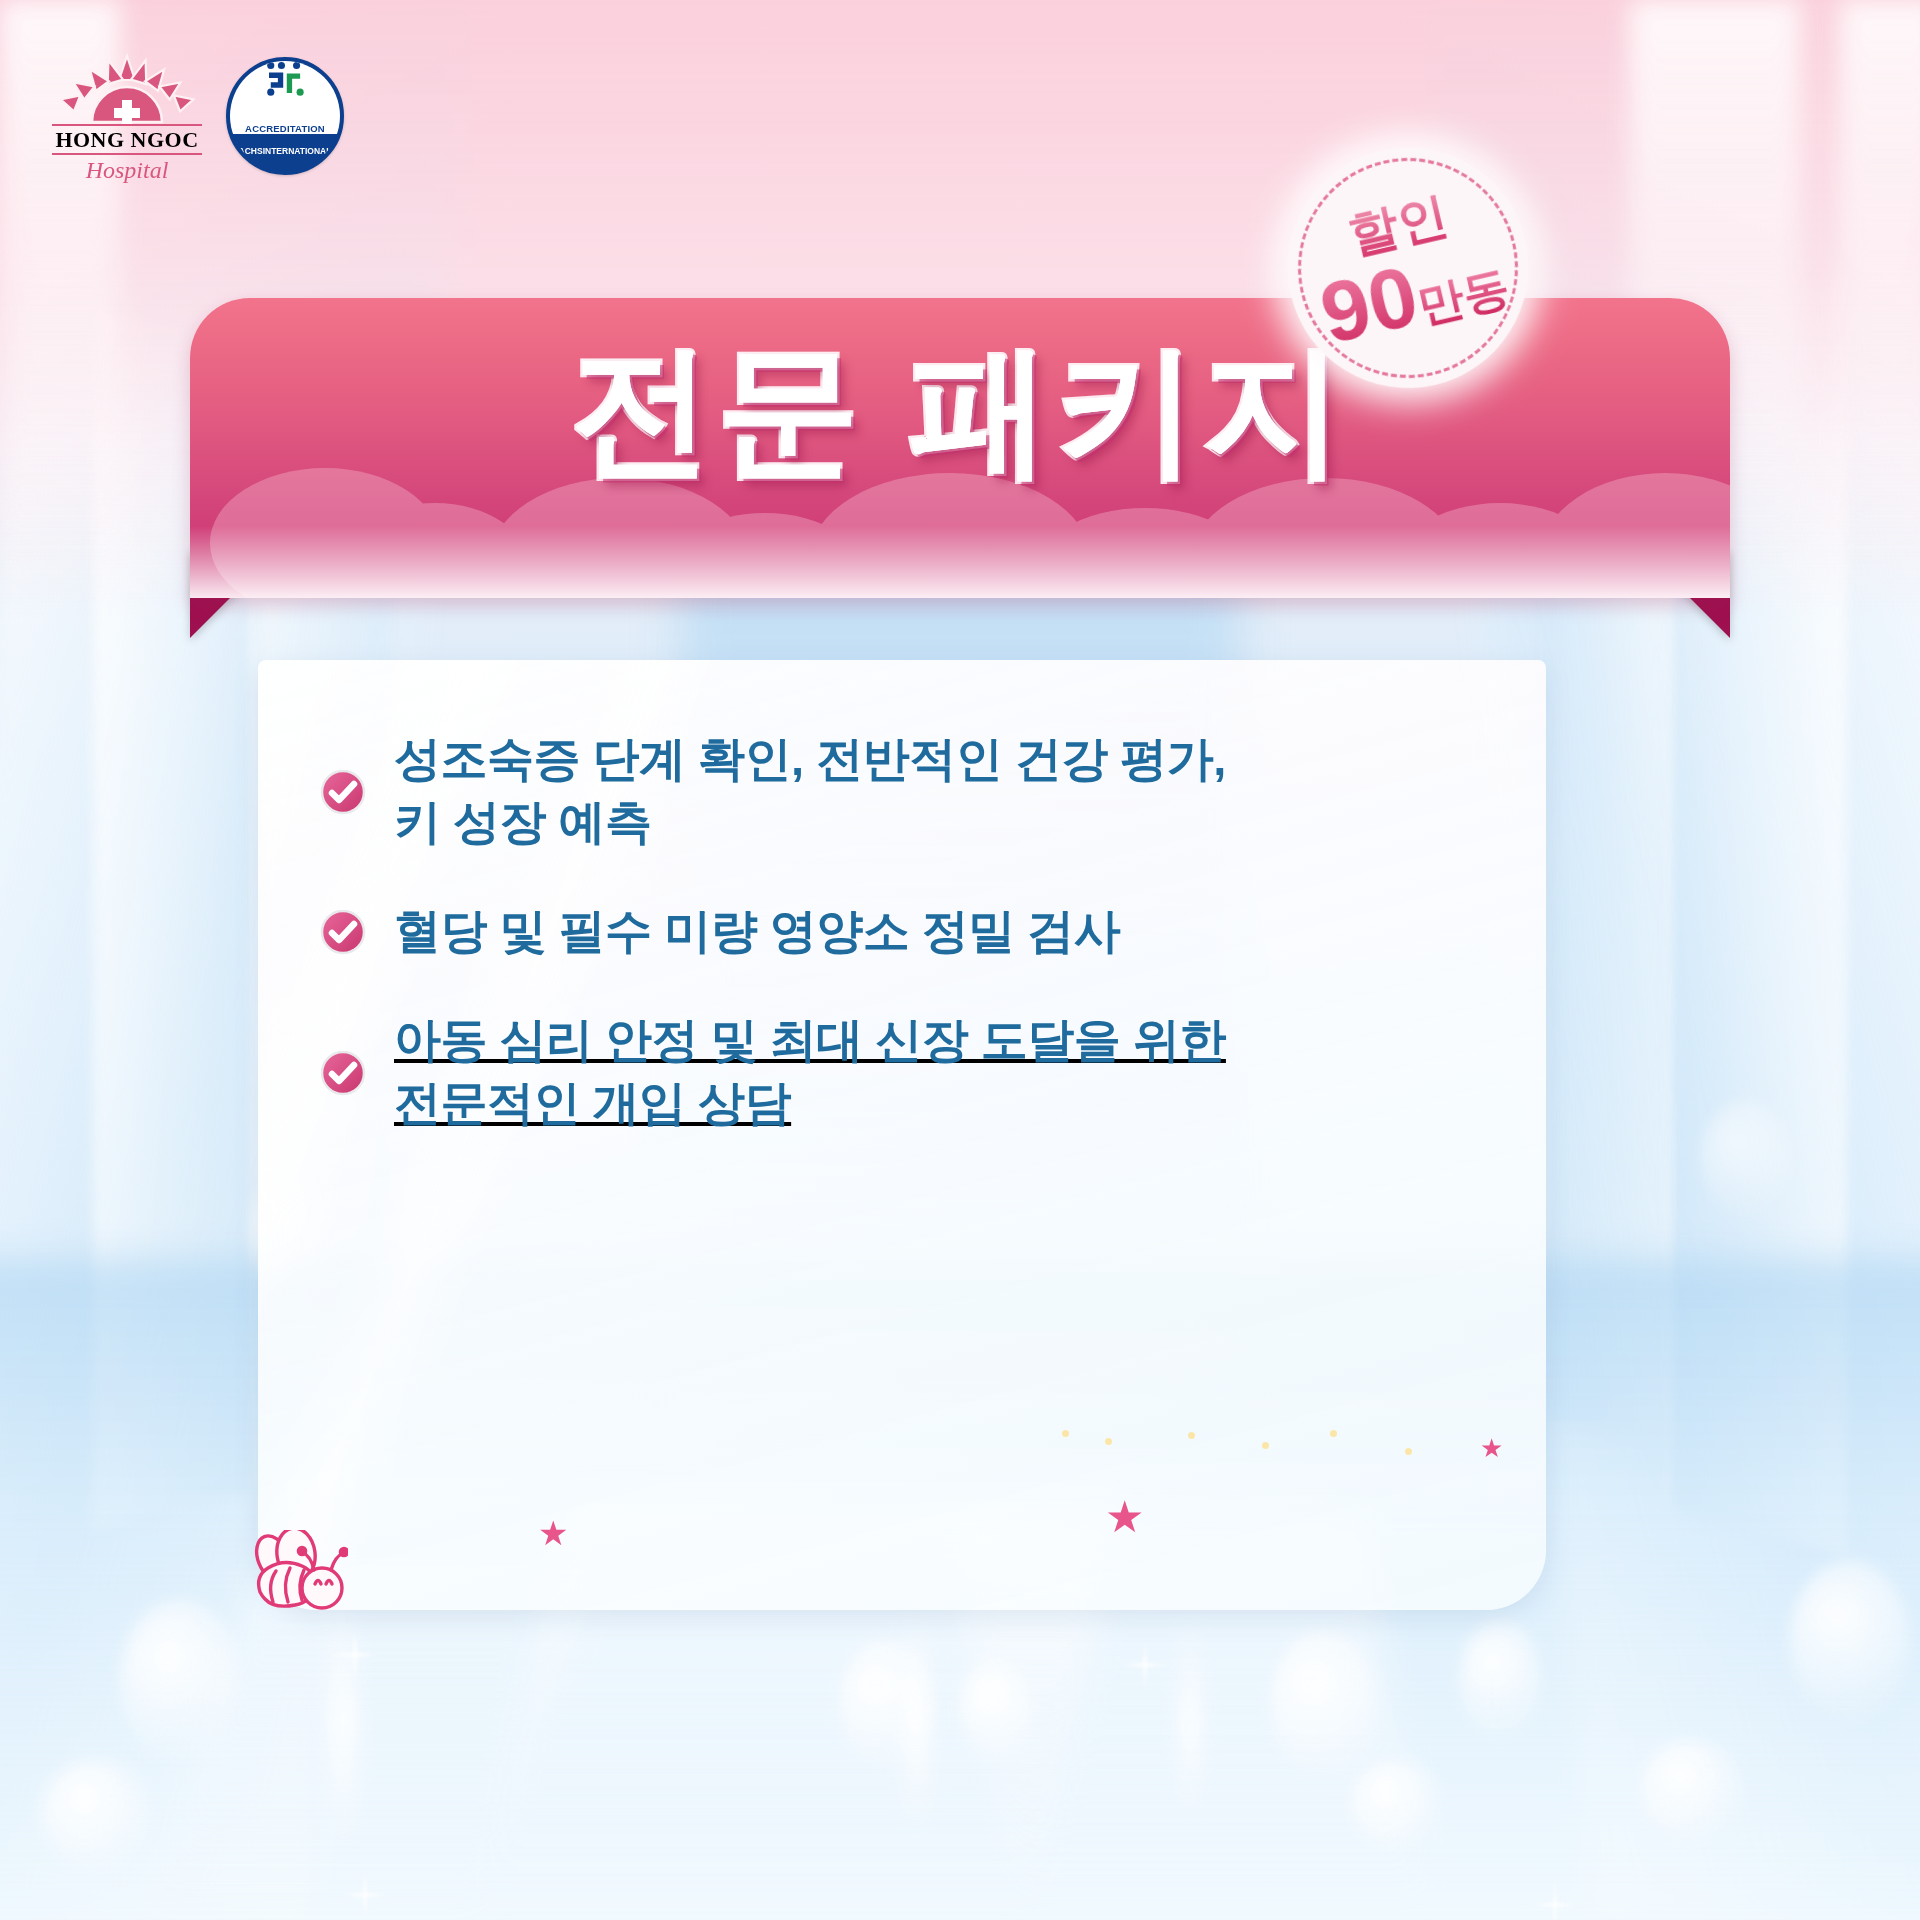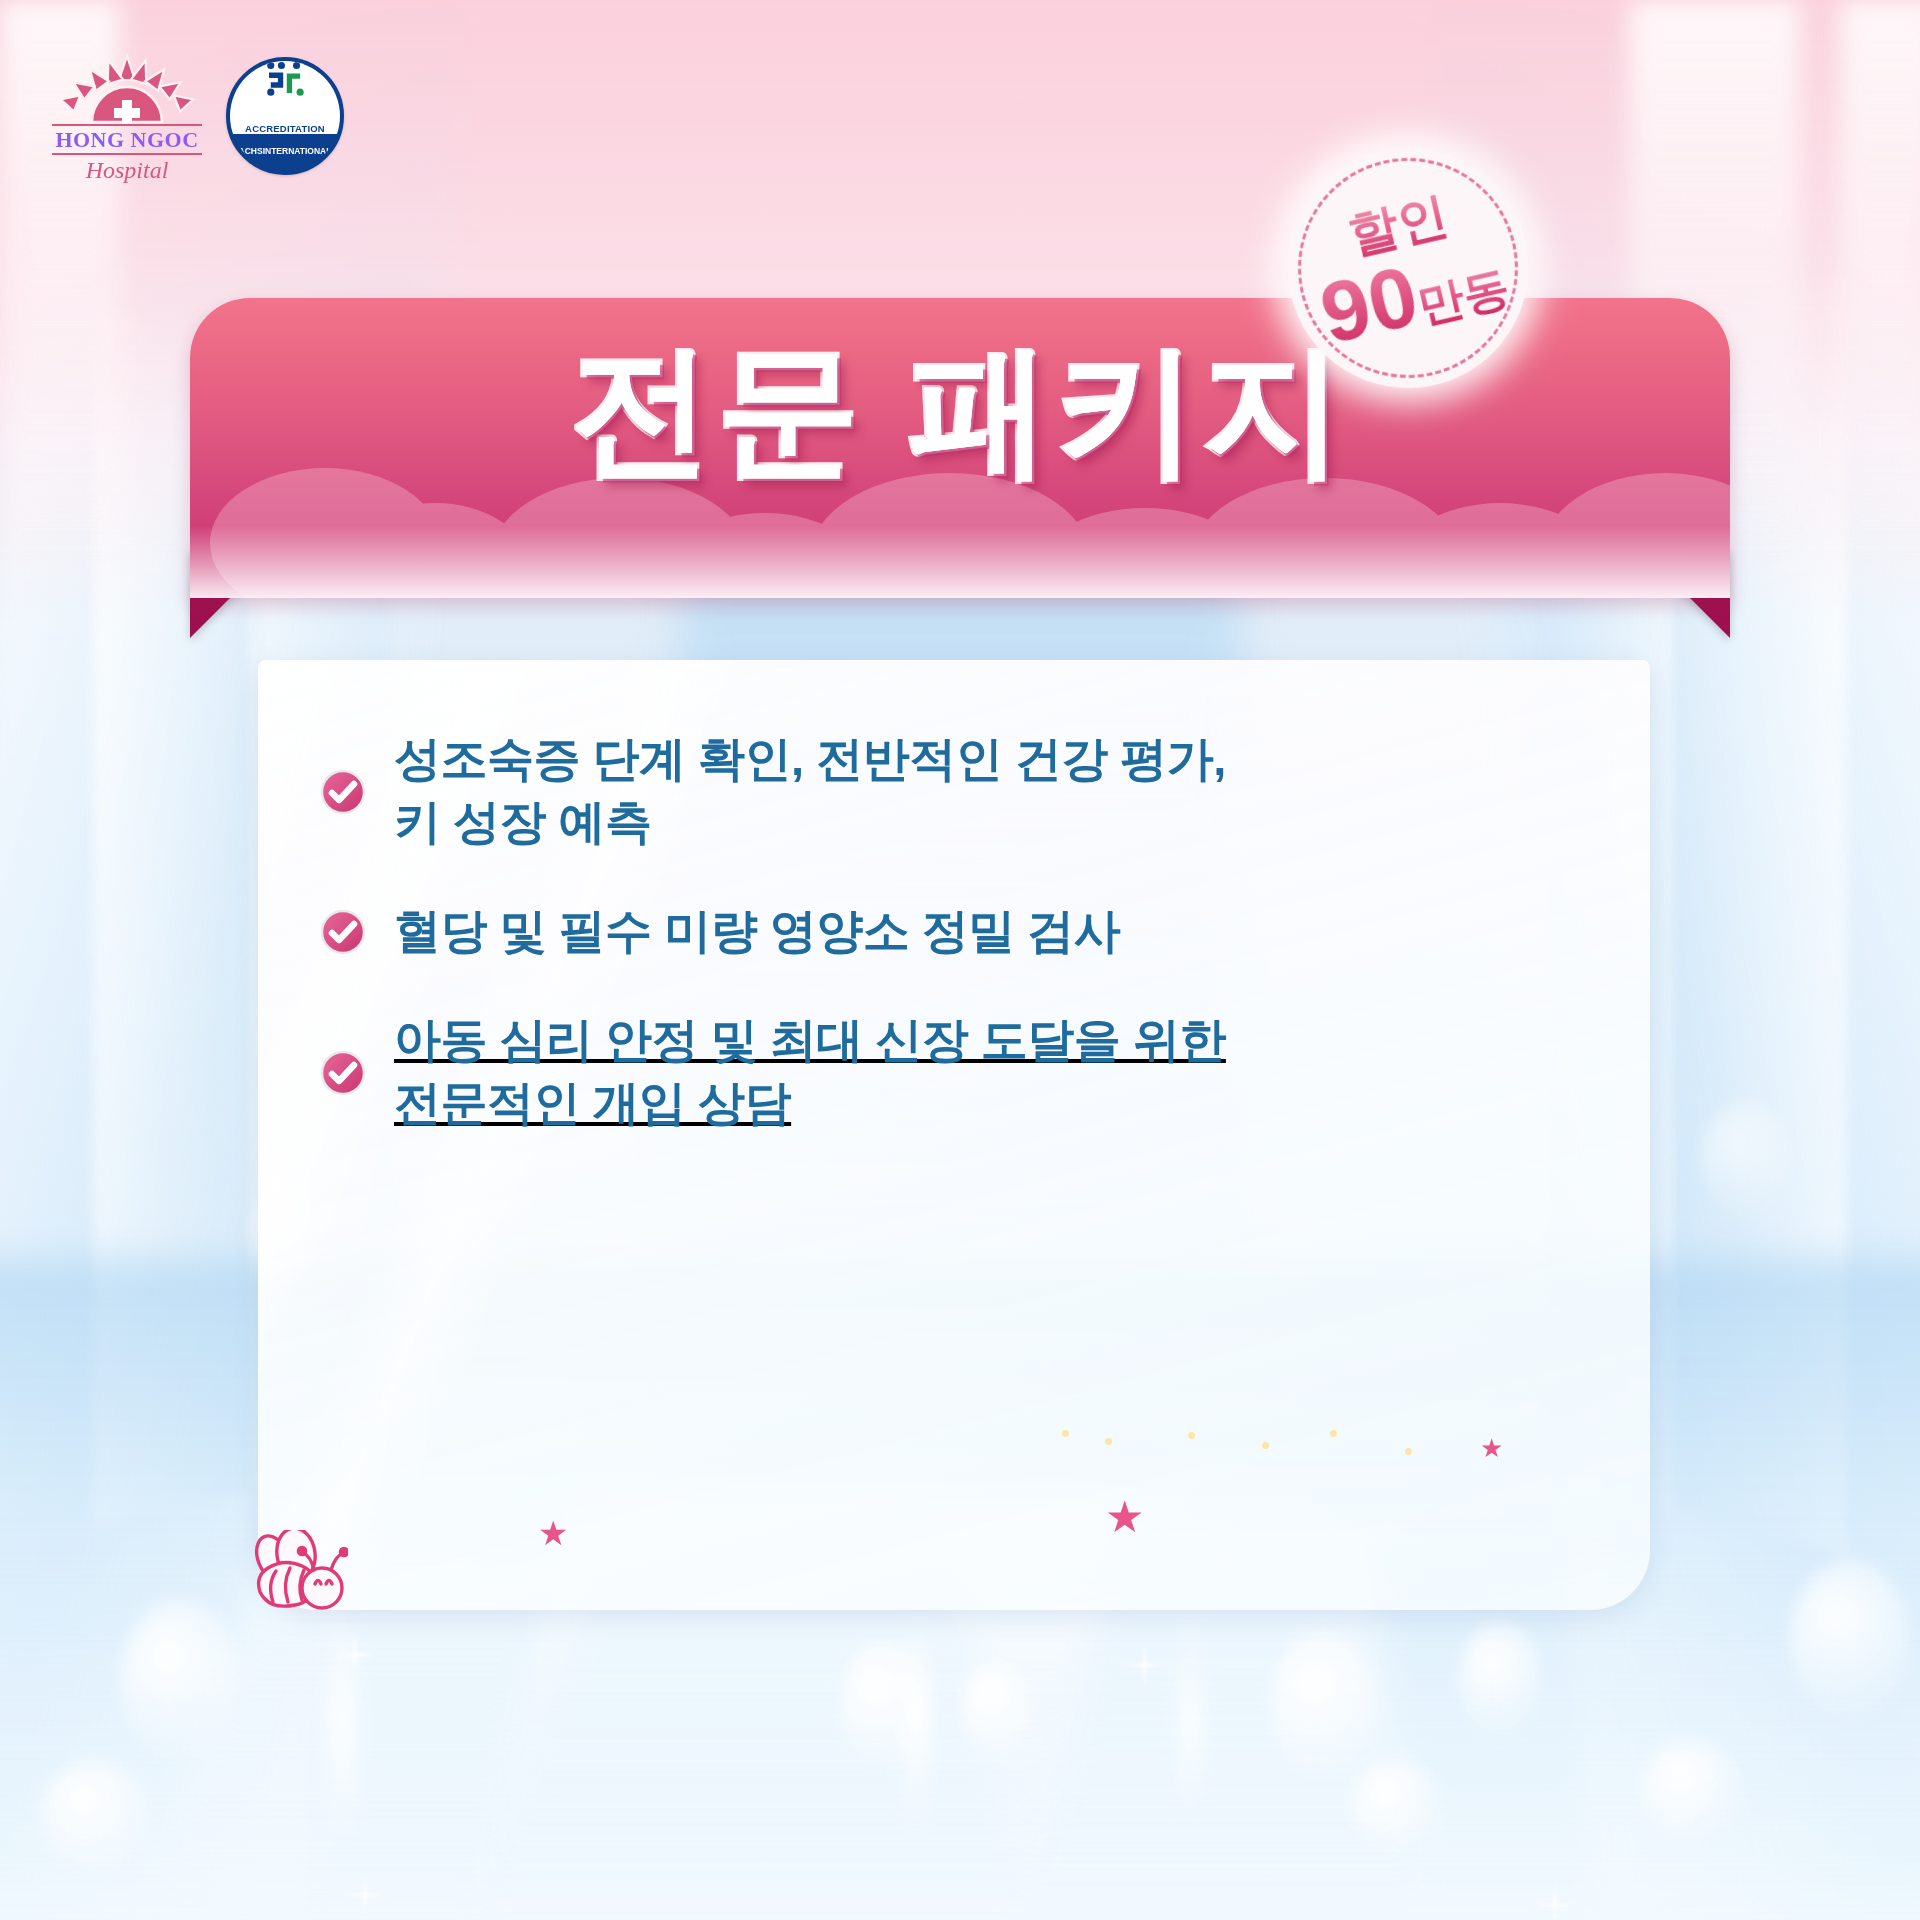--- a/index.html
+++ b/index.html
@@ -139,21 +139,21 @@
     z-index: 20;
   }
   .hn-logo { position: relative; width: 150px; height: 140px; }
   .hn-name {
     position: absolute; left: 0; top: 78px; width: 150px;
     text-align: center;
     font-family: "Liberation Serif", serif;
     font-weight: bold;
     font-size: 22px;
     letter-spacing: .5px;
-    color: #8b5cf6;
+    color: #000000;
     border-top: 2px solid #d9577f;
     border-bottom: 2px solid #d9577f;
     padding: 3px 0 2px;
     line-height: 1;
   }
   .hn-sub {
     position: absolute; left: 0; top: 112px; width: 150px;
     text-align: center;
     font-family: "Liberation Serif", serif;
     font-style: italic;
@@ -305,21 +305,21 @@
       7px 8px 10px rgba(150,20,70,.40);
     -webkit-text-stroke: 5px #fdeef3;
     paint-order: stroke fill;
     z-index: 3;
   }
 
   
   .card {
     position: absolute;
     left: 258px; top: 660px;
-    width: 1392px; height: 950px;
+    width: 1288px; height: 950px;
     background: linear-gradient(165deg, rgba(255,255,255,.94) 0%, rgba(255,253,254,.90) 25%, rgba(252,254,255,.86) 60%, rgba(247,252,255,.84) 100%);
     border-radius: 8px 8px 60px 60px;
     box-shadow: 0 8px 26px rgba(90,130,170,.14);
     z-index: 10;
     overflow: hidden;
   }
   .card-sheen {
     position: absolute; inset: 0;
     background:
       linear-gradient(112deg, rgba(255,255,255,0) 8%, rgba(255,255,255,.75) 13%, rgba(255,255,255,0) 17%),

